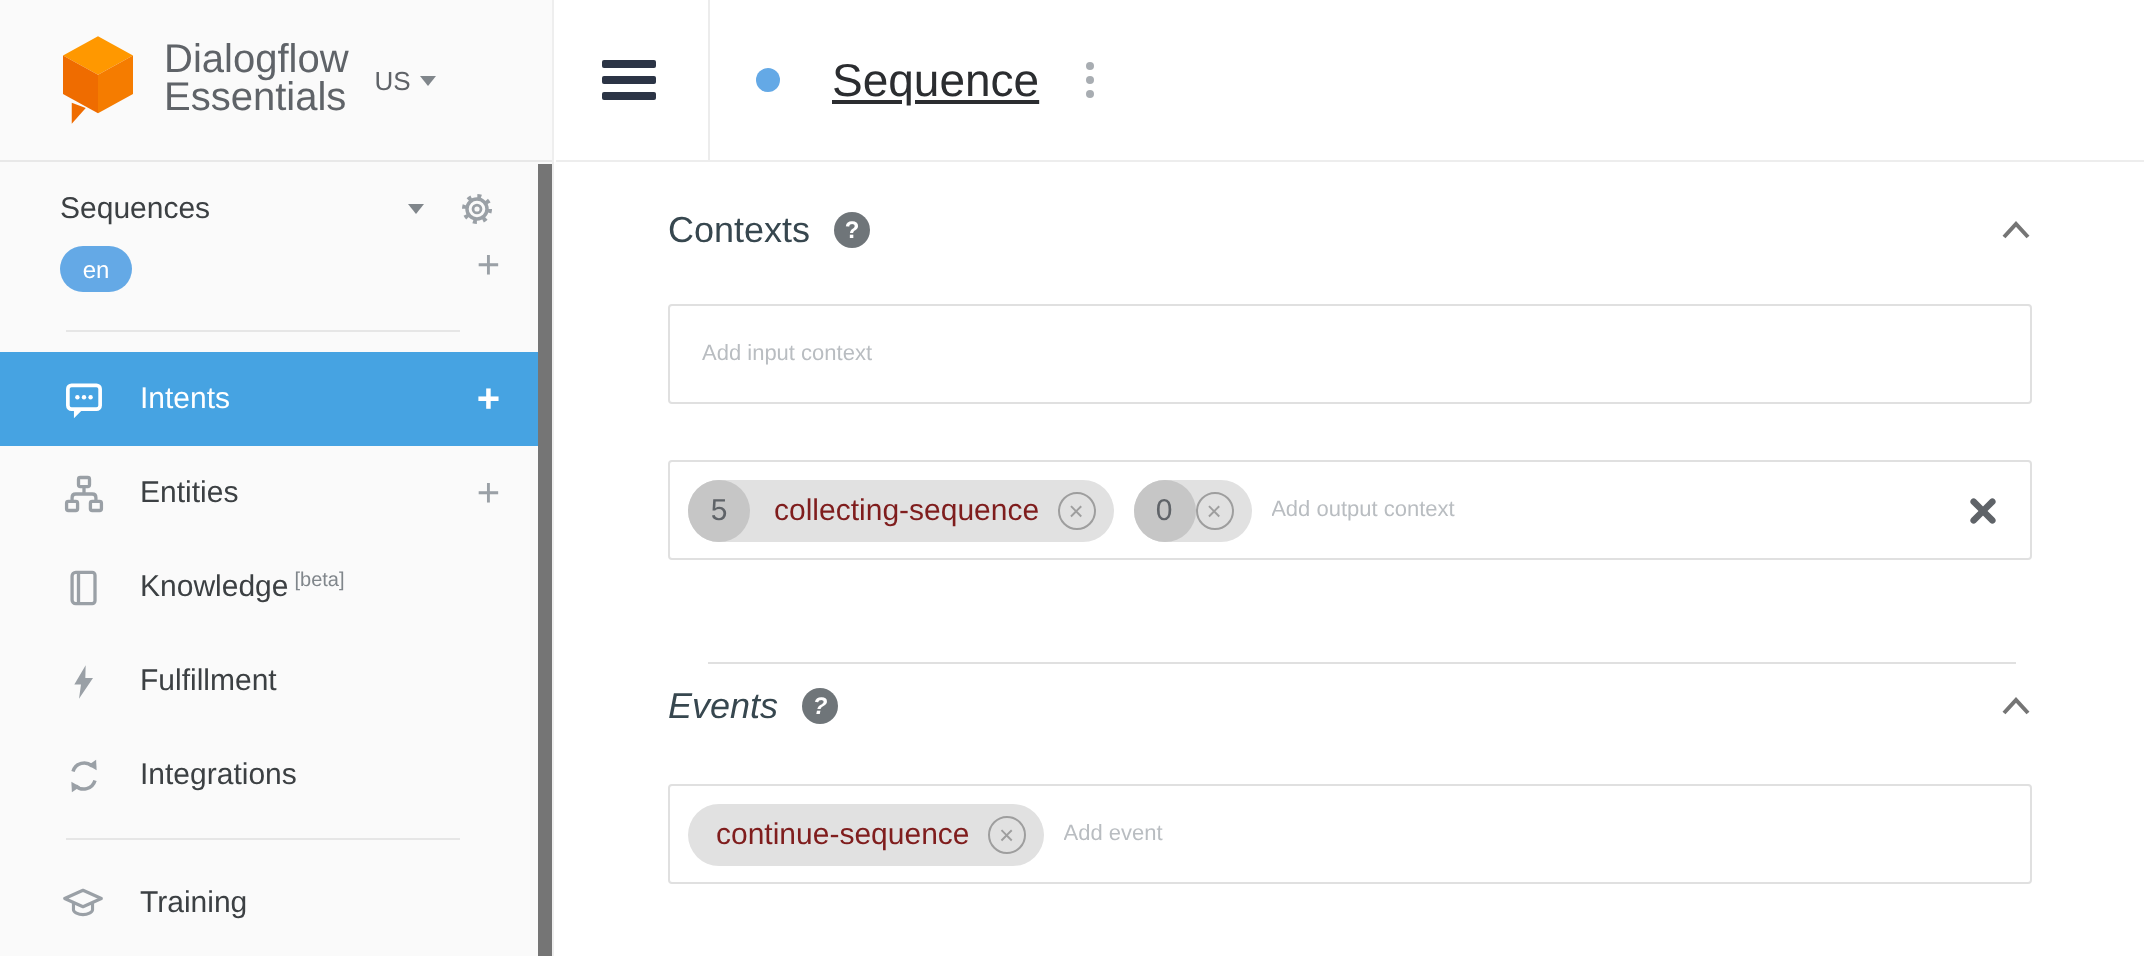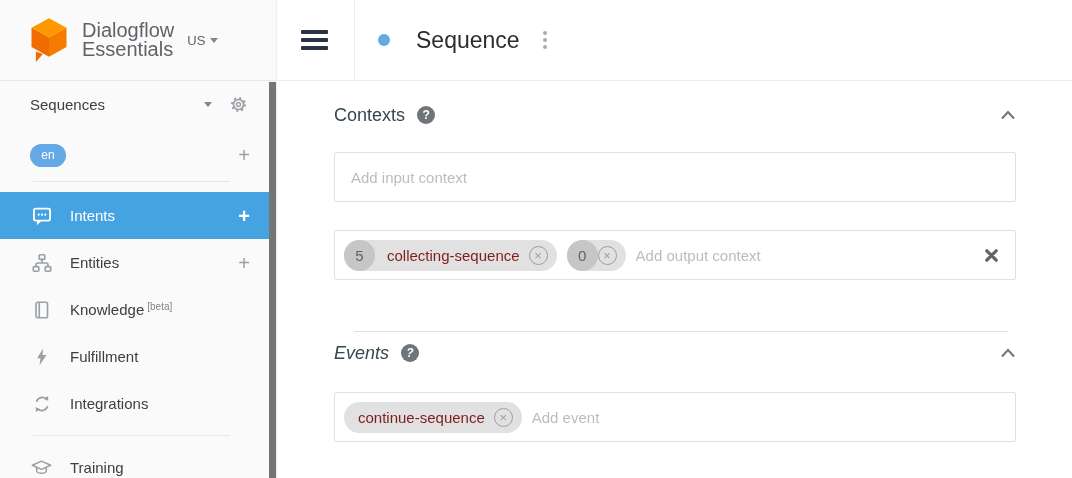--- a/index.html
+++ b/index.html
@@ -10,53 +10,53 @@
   .sidebar { position:absolute; left:0; top:0; width:277px; height:478px; background:#fafafa; border-right:1px solid #eeeeee; }
   .sb-scrollbar { position:absolute; right:0; top:82px; width:7px; height:396px; background:#757575; z-index:3; }
   .sb-top { height:81px; border-bottom:1px solid #e8e8e8; display:flex; align-items:center; padding-left:28px; }
   .brand { margin-left:12px; font-size:20px; color:#5f6368; line-height:19px; }
   .region { margin-left:13px; font-size:13px; color:#5f6368; display:flex; align-items:center; gap:5px; cursor:pointer; }
   .caret-down { width:0; height:0; border-left:4px solid transparent; border-right:4px solid transparent; border-top:5px solid #80868b; }
   .agent-row { display:flex; align-items:center; height:34px; margin-top:6px; padding:0 28px 0 30px; }
   .agent-name { font-size:15px; color:#3c4043; }
   .agent-row .caret-down { margin-left:auto; }
   .gear { margin-left:17px; display:flex; }
-  .lang-row { display:flex; align-items:center; height:32px; padding:0 26px 0 30px; margin-top:18px; }
+  .lang-row { display:flex; height:32px; padding:0 26px 0 30px; margin-top:2px; }
   .lang-chip { min-width:36px; height:23px; padding:0 10px; border-radius:12px; background:var(--language-chip,#64a9e6); color:#fff; font-size:12px; display:flex; align-items:center; justify-content:center; }
   .plus { margin-left:auto; font-size:20px; color:#9aa0a6; line-height:1; cursor:pointer; }
   .sb-div { border-top:1px solid #e6e6e6; margin:10px 46px 0 33px; }
   .nav { margin-top:10px; }
   .nav-item { height:47px; display:flex; align-items:center; padding:0 26px 0 30px; font-size:15px; color:#3c4043; cursor:pointer; }
   .nav-item .nicon { width:23px; display:flex; justify-content:center; }
   .nav-item .nlabel { margin-left:17px; }
   .beta { font-size:10px; color:#80868b; margin-left:3px; position:relative; top:-5px; }
   .nav-item.active { background:var(--active-item,#46a3e2); color:#fff; }
   .nav-item.active .plus { color:#fff; font-weight:700; }
   .nav-div { border-top:1px solid #e6e6e6; margin:8px 46px 8px 33px; }
 
   
   .main-header { position:absolute; left:278px; top:0; width:794px; height:81px; background:#fff; border-bottom:1px solid #ededed; display:flex; align-items:center; }
   .hamburger { margin-left:23px; width:27px; display:flex; flex-direction:column; gap:4px; cursor:pointer; }
   .hamburger span { display:block; height:4px; background:#2b3445; border-radius:1px; }
   .vdiv { width:1px; align-self:stretch; background:#ececec; margin-left:26px; }
   .status-dot { width:12px; height:12px; border-radius:50%; background:var(--status-dot,#64a9e6); margin-left:23px; }
-  .intent-title { margin-left:26px; font-size:23px; color:#2b2d30; font-weight:400; }
+  .intent-title { margin-left:26px; font-size:23px; color:#2b2d30; font-weight:400;text-decoration:underline; }
   .save-btn { margin-left:auto; width:94px; height:36px; background:var(--save-button,#0d9ef4); color:#fff; border:none; border-radius:3px; font-size:14px; letter-spacing:.8px; box-shadow:0 1px 3px rgba(0,0,0,.25); cursor:pointer; font-family:"Liberation Sans",sans-serif; }
   .kebab { margin:0 30px 0 23px; display:flex; flex-direction:column; gap:3px; cursor:pointer; }
   .kebab i { width:4px; height:4px; border-radius:50%; background:#a8adb2; }
 
   
   .content { position:absolute; left:278px; top:81px; width:794px; height:397px; background:#fff; }
   .section { padding:0 56px; }
   .sec-head { display:flex; align-items:center; margin-top:21px; height:26px; }
   .sec-title { font-size:18px; color:#37474f; font-weight:400; }
   .help { width:18px; height:18px; border-radius:50%; background:#6f7579; color:#fff; font-size:12px; font-weight:700; display:flex; align-items:center; justify-content:center; margin-left:12px; cursor:pointer; }
   .collapse { margin-left:auto; display:flex; cursor:pointer; }
   .field { margin-top:24px; height:50px; border:1px solid #e0e0e0; border-radius:2px; display:flex; align-items:center; padding:0 16px; background:#fff; }
-  .field input { border:none; outline:none; flex:1; min-width:40px; font-size:15px; color:#3c4043; background:transparent; font-family:"Liberation Sans",sans-serif; }
+  .field input { border:none; outline:none; flex:1; min-width:40px; font-size:11px; color:#3c4043; background:transparent; font-family:"Liberation Sans",sans-serif; }
   .field input::placeholder { color:#b9bdc1; }
   .field.chips-field { margin-top:28px; padding:0 16px 0 9px; }
   .chip { height:31px; border-radius:16px; background:#e1e1e1; display:flex; align-items:center; flex-shrink:0; margin-right:10px; }
   .chip .lifespan { width:31px; height:31px; border-radius:50%; background:#c6c6c6; color:#5f6368; font-size:15px; display:flex; align-items:center; justify-content:center; }
   .chip .cname { padding:0 9px 0 12px; font-size:15px; color:#7f1d1d; }
   .chip .cname.strike { text-decoration:line-through; }
   .chip.no-life .cname { padding-left:14px; }
   .chip .remove { width:19px; height:19px; border:1px solid #9e9e9e; border-radius:50%; color:#9e9e9e; font-size:13px; line-height:1; display:flex; align-items:center; justify-content:center; margin-right:9px; cursor:pointer; }
   .clear-x { margin-left:auto; display:flex; cursor:pointer; }
   .hdiv { border-top:1px solid #e0e0e0; margin:51px 8px 0 20px; }

